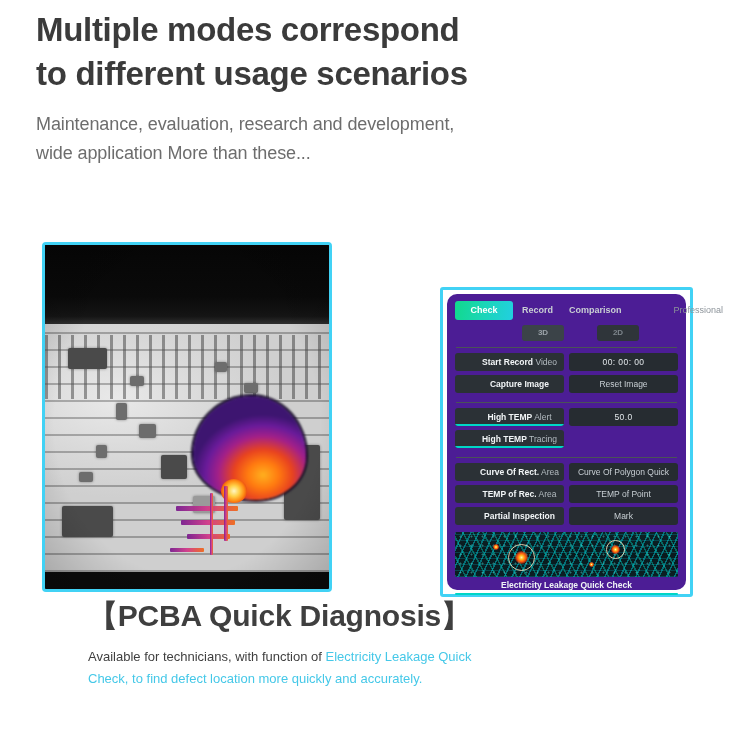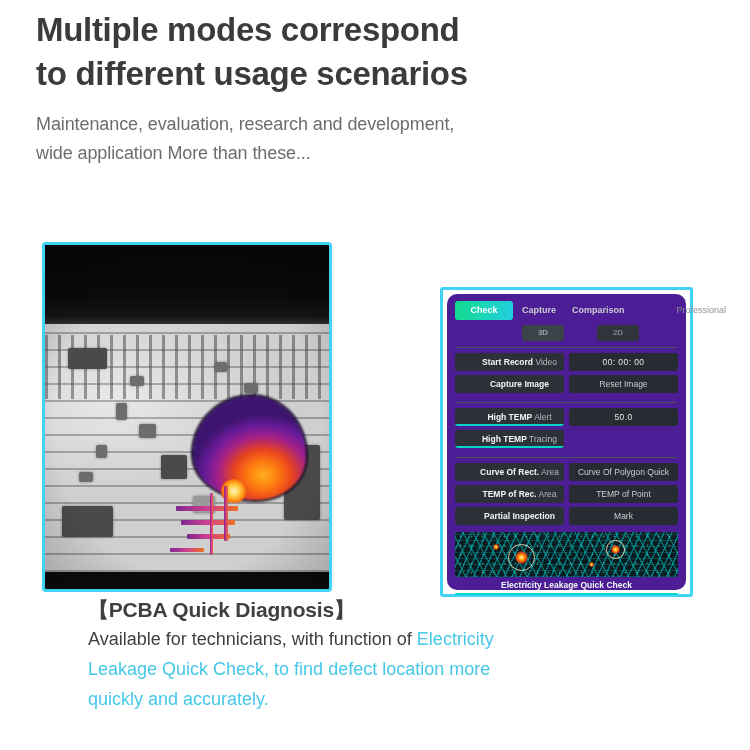--- a/index.html
+++ b/index.html
@@ -294,27 +294,28 @@
   }
 
   
   .caption {
     position: absolute;
     left: 88px;
     top: 596px;
     width: 420px;
   }
   .cap-title {
-    font-size: 21px;
+    font-size: 30px;
     font-weight: bold;
     color: #3f3f3f;
     letter-spacing: -0.2px;
   }
   .cap-body {
-    font-size: 18px;
+    margin-top: 9px;
+    font-size: 13px;
     line-height: 1.68;
     color: #3f3f3f;
   }
   .cap-hl { color: #45c8e8; }
 </style>
 </head>
 <body>
 
 <div id="page">
 
@@ -360,21 +361,21 @@
 
       <div class="th-vign"></div>
     </div>
   </div>
 
   <div class="ui-panel-outer">
     <div class="ui-panel">
 
       <div class="tabs">
         <div class="tab active">Check</div>
-        <div class="tab">Capture</div>
+        <div class="tab">Record</div>
         <div class="tab">Comparison</div>
         <div class="tab dim">Professional</div>
       </div>
 
       <div class="dim-row">
         <div class="dim-btn sel">3D</div>
         <div class="dim-btn">2D</div>
       </div>
 
       <div class="divider"></div>

